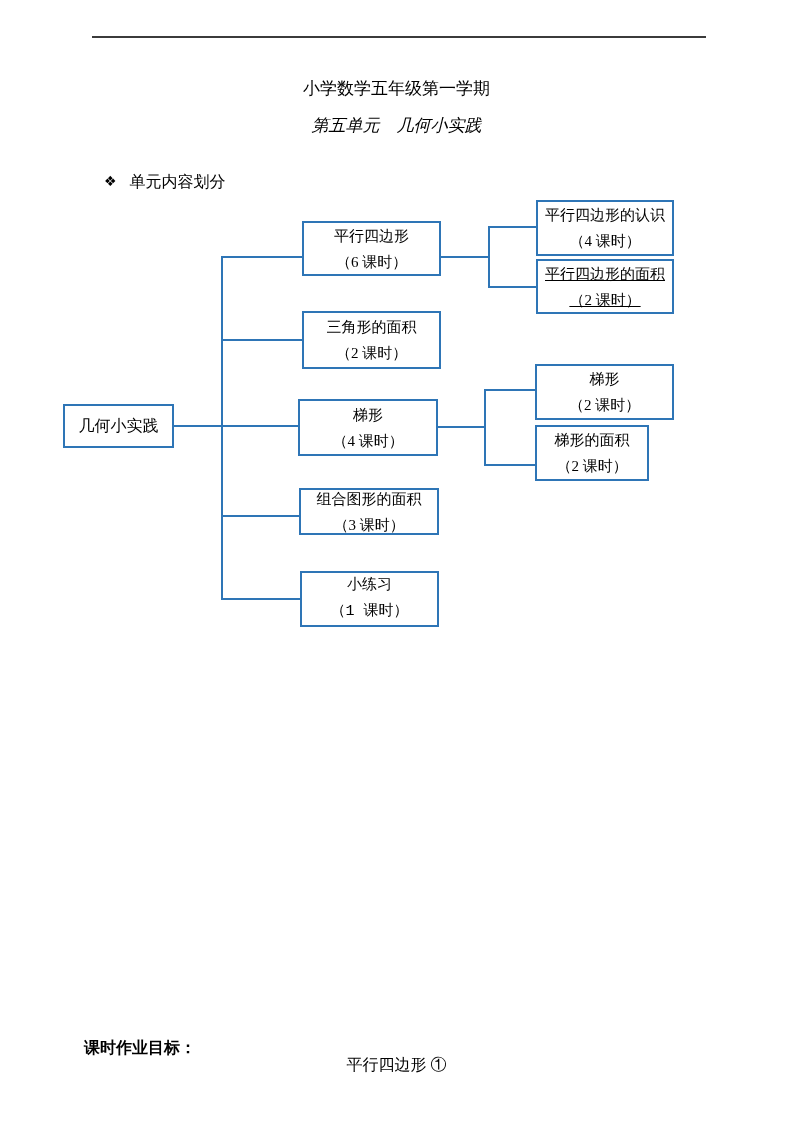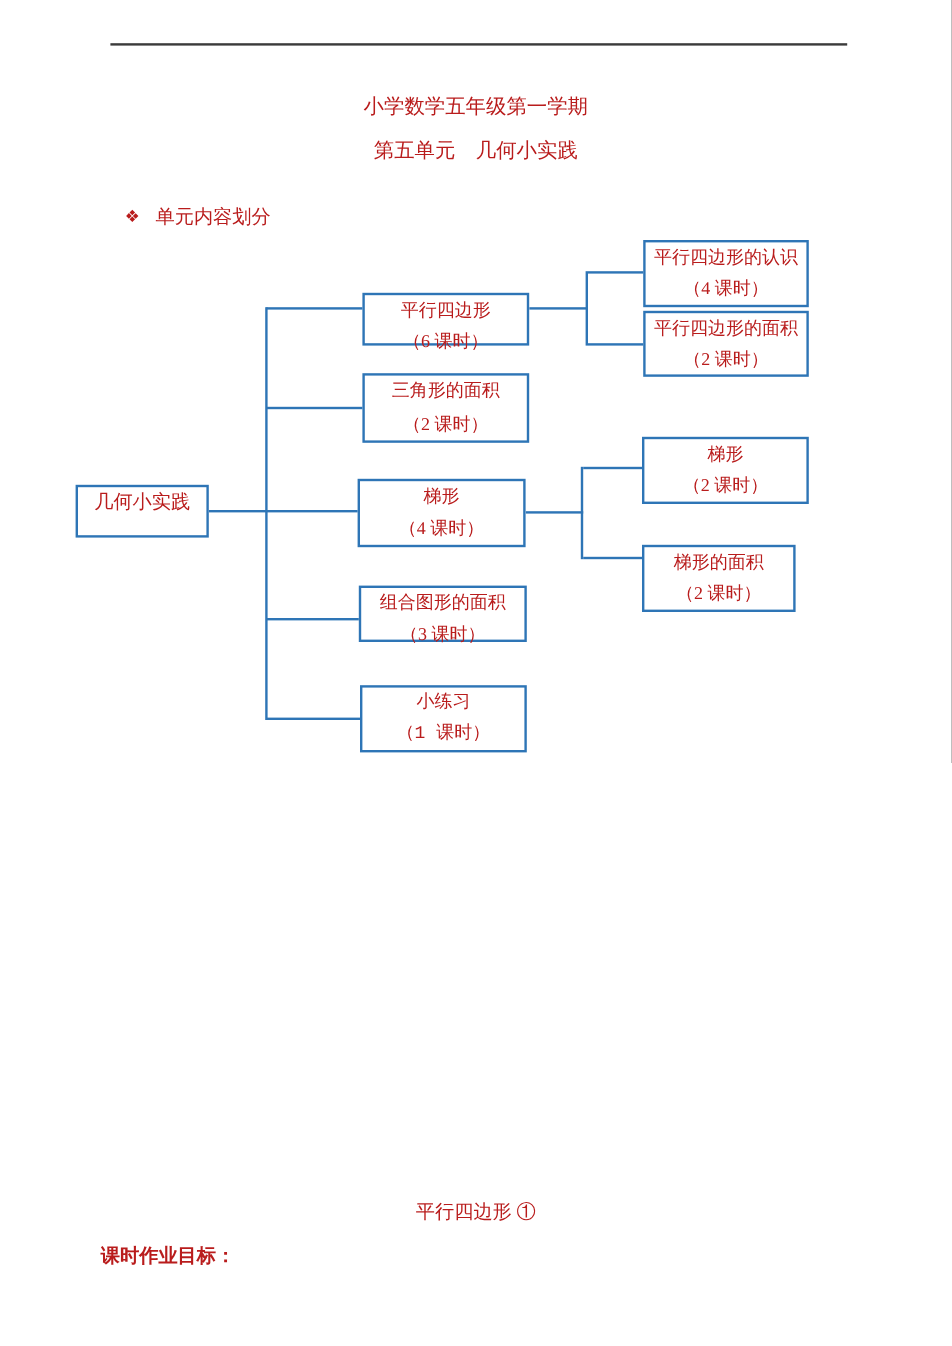--- a/index.html
+++ b/index.html
@@ -2,54 +2,54 @@
 <html><head>
 <meta charset="utf-8">
 <style>
   html,body{margin:0;padding:0;background:#888;}
   .page{
     position:relative;
     width:793px;height:1122px;
     margin:0 auto;
     background:#ffffff;
     font-family:"Liberation Serif","DejaVu Serif",serif;
-    color:#b91c1c;
+    color:#000000;
     overflow:hidden;
   }
   .top-rule{
     position:absolute;left:92px;top:36px;width:614px;height:2px;
     background:#3b3b3b;
   }
   .doc-title{
     position:absolute;left:0;width:793px;text-align:center;
     font-size:17px;line-height:20px;white-space:pre;
   }
   .title1{top:79px;}
-  .title2{top:116px;}
+  .title2{top:116px;font-style:italic;}
   .section-row{
     position:absolute;left:104px;top:172px;
     display:flex;align-items:center;
   }
   .section-bullet{font-size:14px;line-height:20px;}
   .section-label{font-size:16px;line-height:20px;margin-left:13px;}
   .node{
     position:absolute;box-sizing:border-box;
     border:2px solid #2E75B6;background:#ffffff;
     display:flex;flex-direction:column;
-    align-items:center;justify-content:space-between;
+    align-items:center;justify-content:center;
     text-align:center;font-size:15px;line-height:26px;
     z-index:2;
   }
   .node .nl{display:block;white-space:nowrap;}
   .root-node{font-size:16px;}
   .hline,.vline{position:absolute;background:#2E75B6;z-index:1;}
   .hline{height:2px;}
   .vline{width:2px;}
   .footer-subtitle{
-    position:absolute;left:0;top:1000px;width:793px;
+    position:absolute;left:0;top:1054px;width:793px;
     text-align:center;font-size:16px;line-height:22px;white-space:pre;
   }
   .footer-label{
     position:absolute;left:84px;top:1037px;
     font-size:16px;line-height:22px;font-weight:bold;
   }
 </style>
 </head>
 <body>
 
@@ -79,21 +79,21 @@
 
   <div class="hline" style="left:438px;top:426px;width:48px;"></div>
   <div class="vline" style="left:484px;top:389px;height:77px;"></div>
   <div class="hline" style="left:486px;top:389px;width:50px;"></div>
   <div class="hline" style="left:486px;top:464px;width:50px;"></div>
 
   <div class="node root-node" style="left:63px;top:404px;width:111px;height:44px;">
     <span class="nl">几何小实践</span>
   </div>
 
-  <div class="node" style="left:302px;top:244px;width:139px;height:44px;">
+  <div class="node" style="left:302px;top:221px;width:139px;height:55px;">
     <span class="nl">平行四边形</span>
     <span class="nl">（6 课时）</span>
   </div>
 
   <div class="node" style="left:302px;top:311px;width:139px;height:58px;">
     <span class="nl">三角形的面积</span>
     <span class="nl">（2 课时）</span>
   </div>
 
   <div class="node" style="left:298px;top:399px;width:140px;height:57px;">
@@ -109,31 +109,31 @@
   <div class="node" style="left:300px;top:571px;width:139px;height:56px;font-family:Liberation Mono, monospace;">
     <span class="nl">小练习</span>
     <span class="nl">（1 课时）</span>
   </div>
 
   <div class="node" style="left:536px;top:200px;width:138px;height:56px;">
     <span class="nl">平行四边形的认识</span>
     <span class="nl">（4 课时）</span>
   </div>
 
-  <div class="node" style="left:536px;top:259px;width:138px;height:55px;">
+  <div class="node" style="left:536px;top:259px;width:138px;height:55px;text-decoration:underline;">
     <span class="nl">平行四边形的面积</span>
     <span class="nl">（2 课时）</span>
   </div>
 
   <div class="node" style="left:535px;top:364px;width:139px;height:56px;">
     <span class="nl">梯形</span>
     <span class="nl">（2 课时）</span>
   </div>
 
-  <div class="node" style="left:535px;top:454px;width:128px;height:56px;">
+  <div class="node" style="left:535px;top:425px;width:114px;height:56px;">
     <span class="nl">梯形的面积</span>
     <span class="nl">（2 课时）</span>
   </div>
 
   <div class="footer-subtitle">平行四边形 ①</div>
   <div class="footer-label">课时作业目标：</div>
 
 </div>
 
 </body></html>

